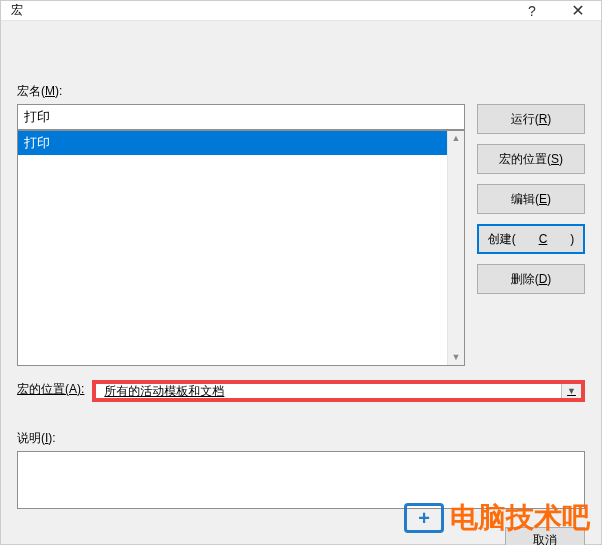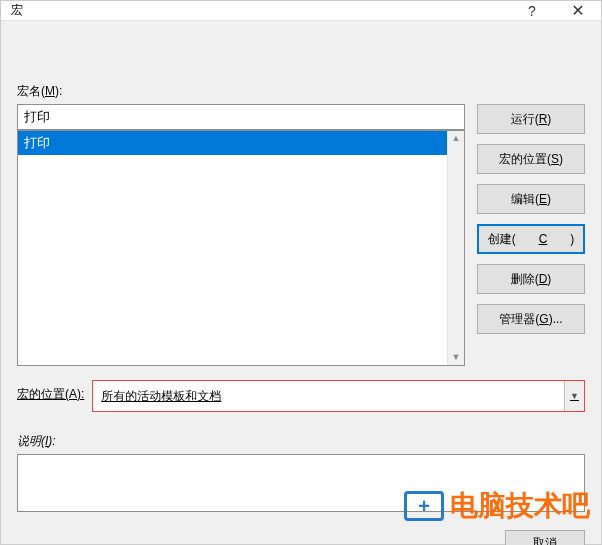--- a/index.html
+++ b/index.html
@@ -143,22 +143,22 @@
     }
     .location-row {
       display: flex;
       align-items: center;
       margin-top: 14px;
       gap: 8px;
       text-decoration: underline;
     }
     .select-wrap {
       flex: 1;
-      height: 32px;
-      border: 1px solid #ef4444;
+      height: 22px;
+      border: 4px solid #ef4444;
       background: #fff;
       display: flex;
       align-items: center;
       position: relative;
     }
     .select-text {
       flex: 1;
       padding: 0 8px;
       font-size: 12px;
     }
@@ -167,44 +167,43 @@
       height: 100%;
       border-left: 1px solid #c0c0c0;
       background: #efefef;
       display: flex;
       align-items: center;
       justify-content: center;
       font-size: 9px;
       color: #555;
     }
     .desc-label {
-      margin-top: 21px;
+      margin-top: 28px;
       margin-bottom: 4px;
-      font-style: italic;
     }
     .desc-box {
       width: 100%;
       height: 58px;
       border: 1px solid #8f8f8f;
       background: #fff;
     }
     .footer {
       display: flex;
       justify-content: flex-end;
       margin-top: 18px;
       gap: 8px;
     }
     .footer .btn {
       width: 80px;
       height: 26px;
     }
     .watermark {
       position: absolute;
       right: 12px;
-      bottom: 20px;
+      bottom: 8px;
       font-size: 28px;
       font-weight: bold;
       color: #ff6600;
       display: flex;
       align-items: center;
       gap: 6px;
       pointer-events: none;
       opacity: 0.95;
     }
     .watermark-icon {
@@ -273,25 +272,20 @@
         <button class="btn focused">
           <span>创建(</span>
             <span class="underline">C</span>
             <span>)</span>
         </button>
         <button class="btn">
           <span>删除(</span>
             <span class="underline">D</span>
             <span>)</span>
         </button>
-        <button class="btn">
-          <span>管理器(</span>
-            <span class="underline">G</span>
-            <span>)...</span>
-        </button>
       </div>
     </div>
 
     <div class="location-row">
       <div class="label">
         <span>宏的位置(</span><span class="underline">A</span><span>):</span>
       </div>
       <div class="select-wrap">
         <span class="select-text">所有的活动模板和文档</span>
         <span class="select-arrow">▼</span>

